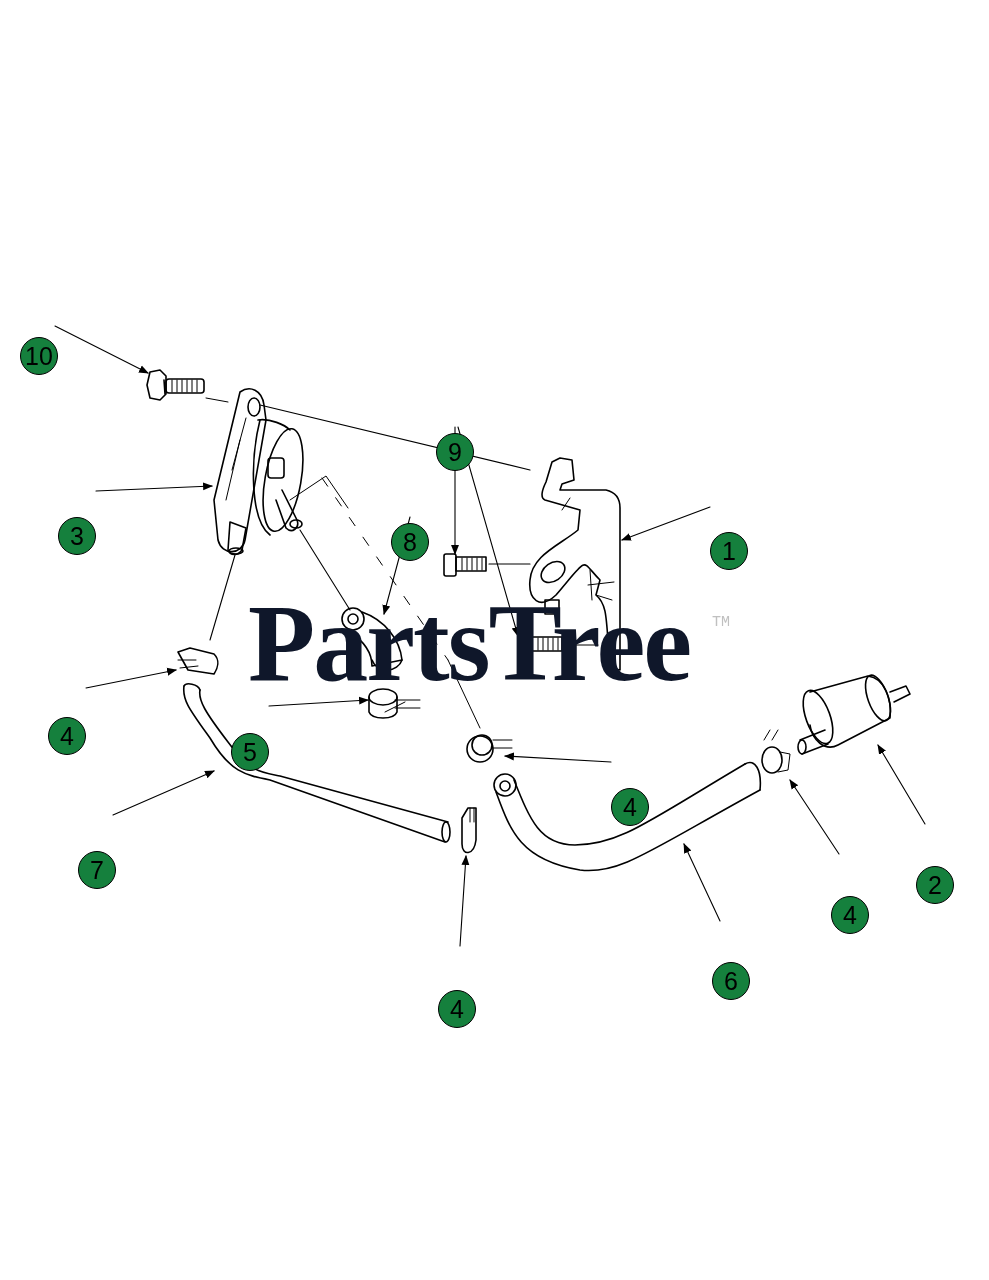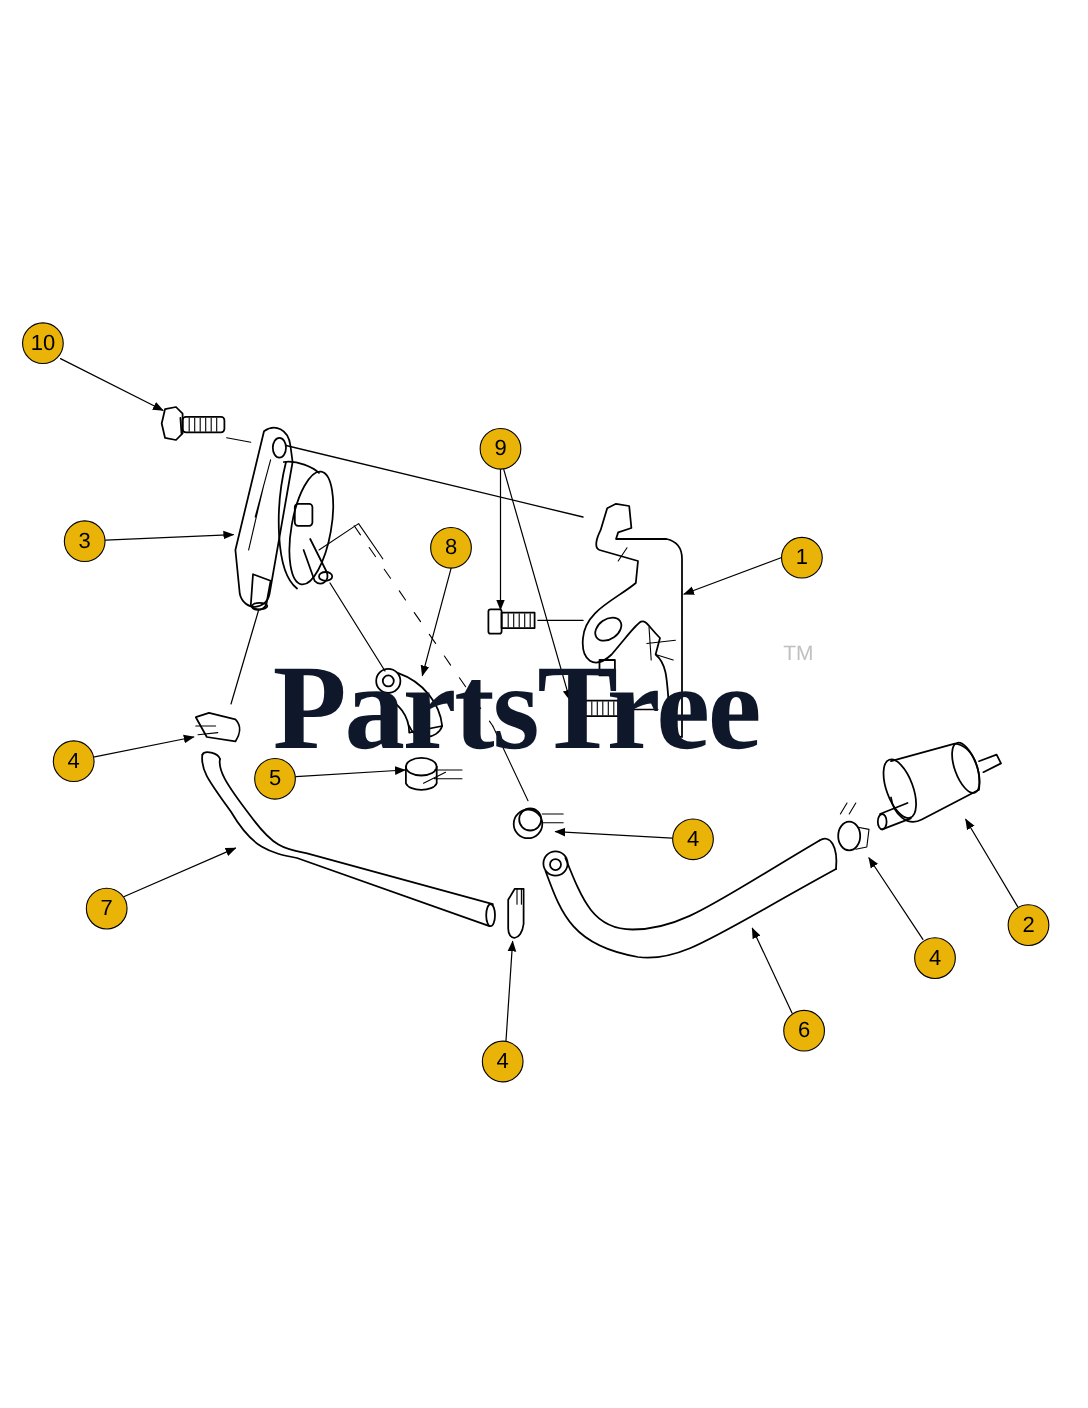--- a/index.html
+++ b/index.html
@@ -2,26 +2,26 @@
 <html><head>
 <meta charset="utf-8">
 <style>
   html, body { margin: 0; padding: 0; background: #ffffff; }
   body { width: 989px; height: 1280px; position: relative; overflow: hidden;
          font-family: "Liberation Sans", sans-serif; }
   #diagram { position: absolute; left: 0; top: 0; width: 989px; height: 1280px; }
   .watermark { position: absolute; left: 248px; top: 588px; font-family: "Liberation Serif", serif;
                font-weight: bold; font-size: 110px; color: #0f172a; letter-spacing: -2px;
                line-height: 1; white-space: nowrap; }
-  .tm { position: absolute; left: 712px; top: 584px; font-size: 19px; color: #c0c0c0;
-        font-family: Liberation Sans, sans-serif; }
+  .tm { position: absolute; left: 712px; top: 614px; font-size: 15px; color: #c0c0c0;
+        font-family: Liberation Mono, monospace; }
   .callout { position: absolute; width: 38px; height: 38px; border: 1.3px solid #000;
-             border-radius: 50%; background: #eab308; display: flex; align-items: center;
-             justify-content: center; font-size: 20px; color: #000; box-sizing: border-box;
-             cursor: pointer; }
+             border-radius: 50%; background: #15803d; display: flex; align-items: center;
+             justify-content: center; font-size: 25px; color: #000; box-sizing: border-box;
+             cursor: pointer; margin-top: 44px; }
 </style>
 </head>
 <body>
 
 <svg id="diagram" viewBox="0 0 989 1280" xmlns="http://www.w3.org/2000/svg" fill="none" stroke="#000" stroke-width="1.6" stroke-linejoin="round" stroke-linecap="round">
   <defs>
     <marker id="ah" viewBox="0 0 10 10" refX="9" refY="5" markerWidth="9" markerHeight="9" orient="auto-start-reverse">
       <path d="M0,1 L10,5 L0,9 Z" fill="#000" stroke="none"></path>
     </marker>
   </defs>

